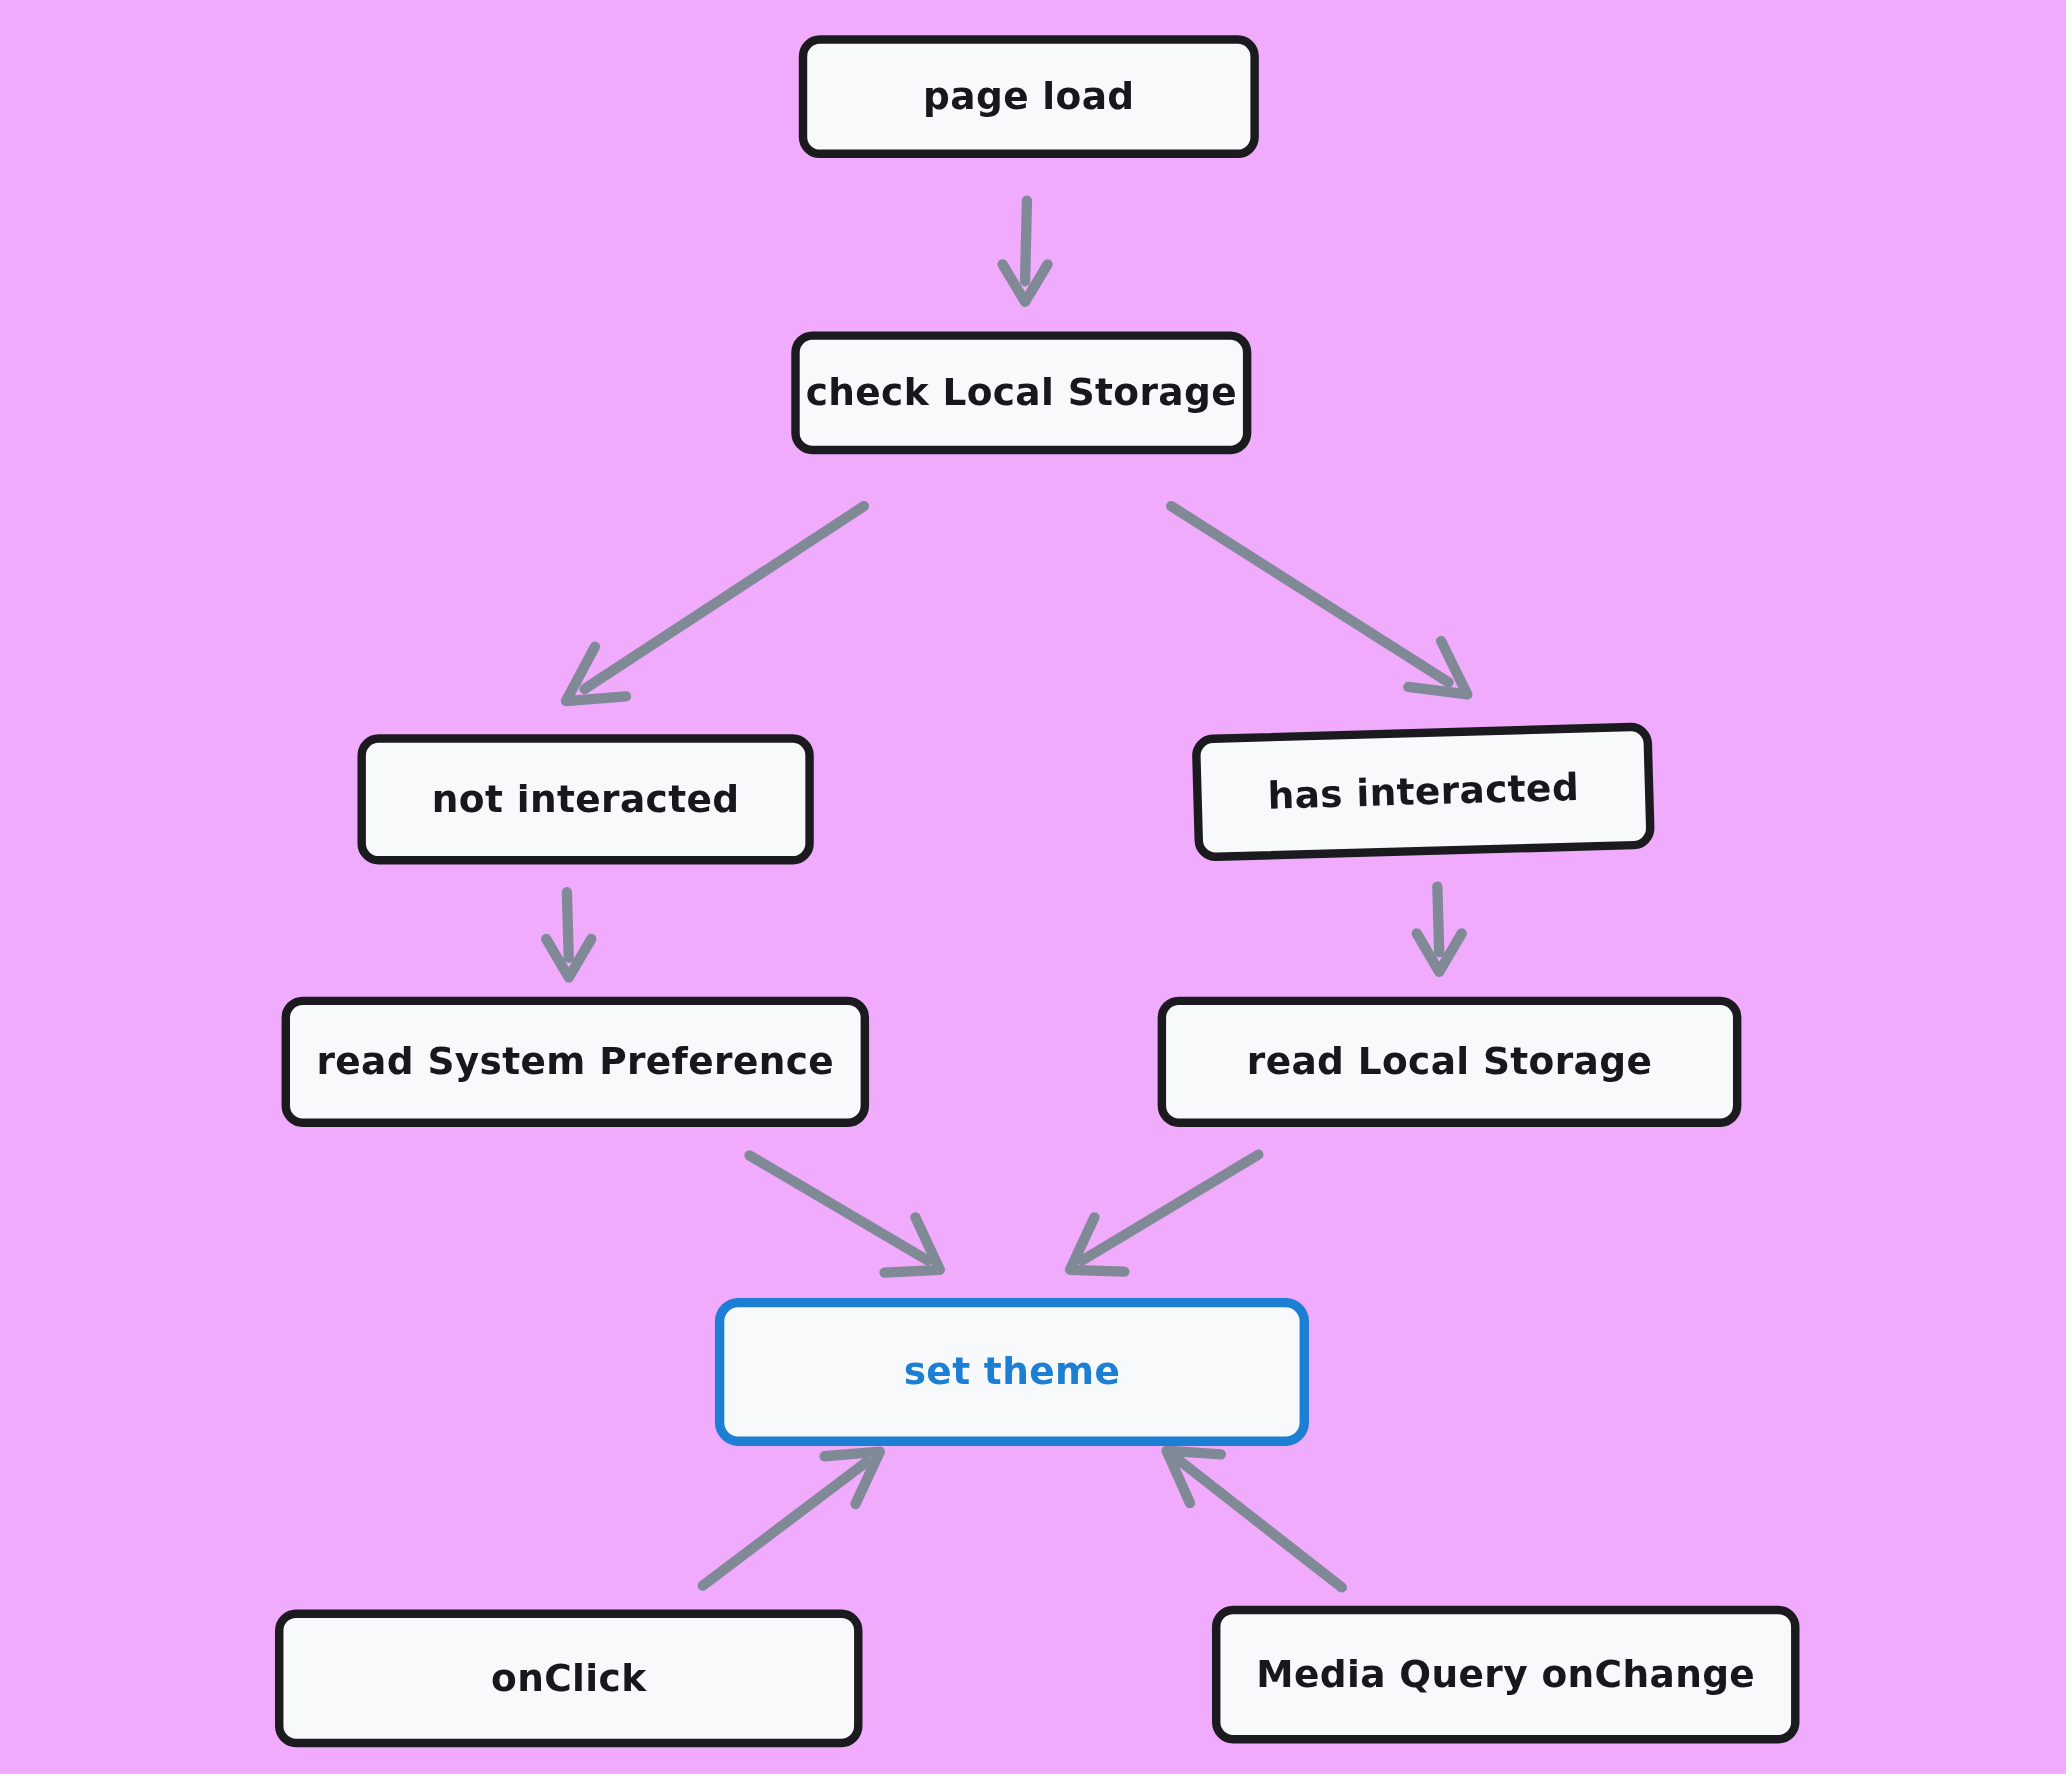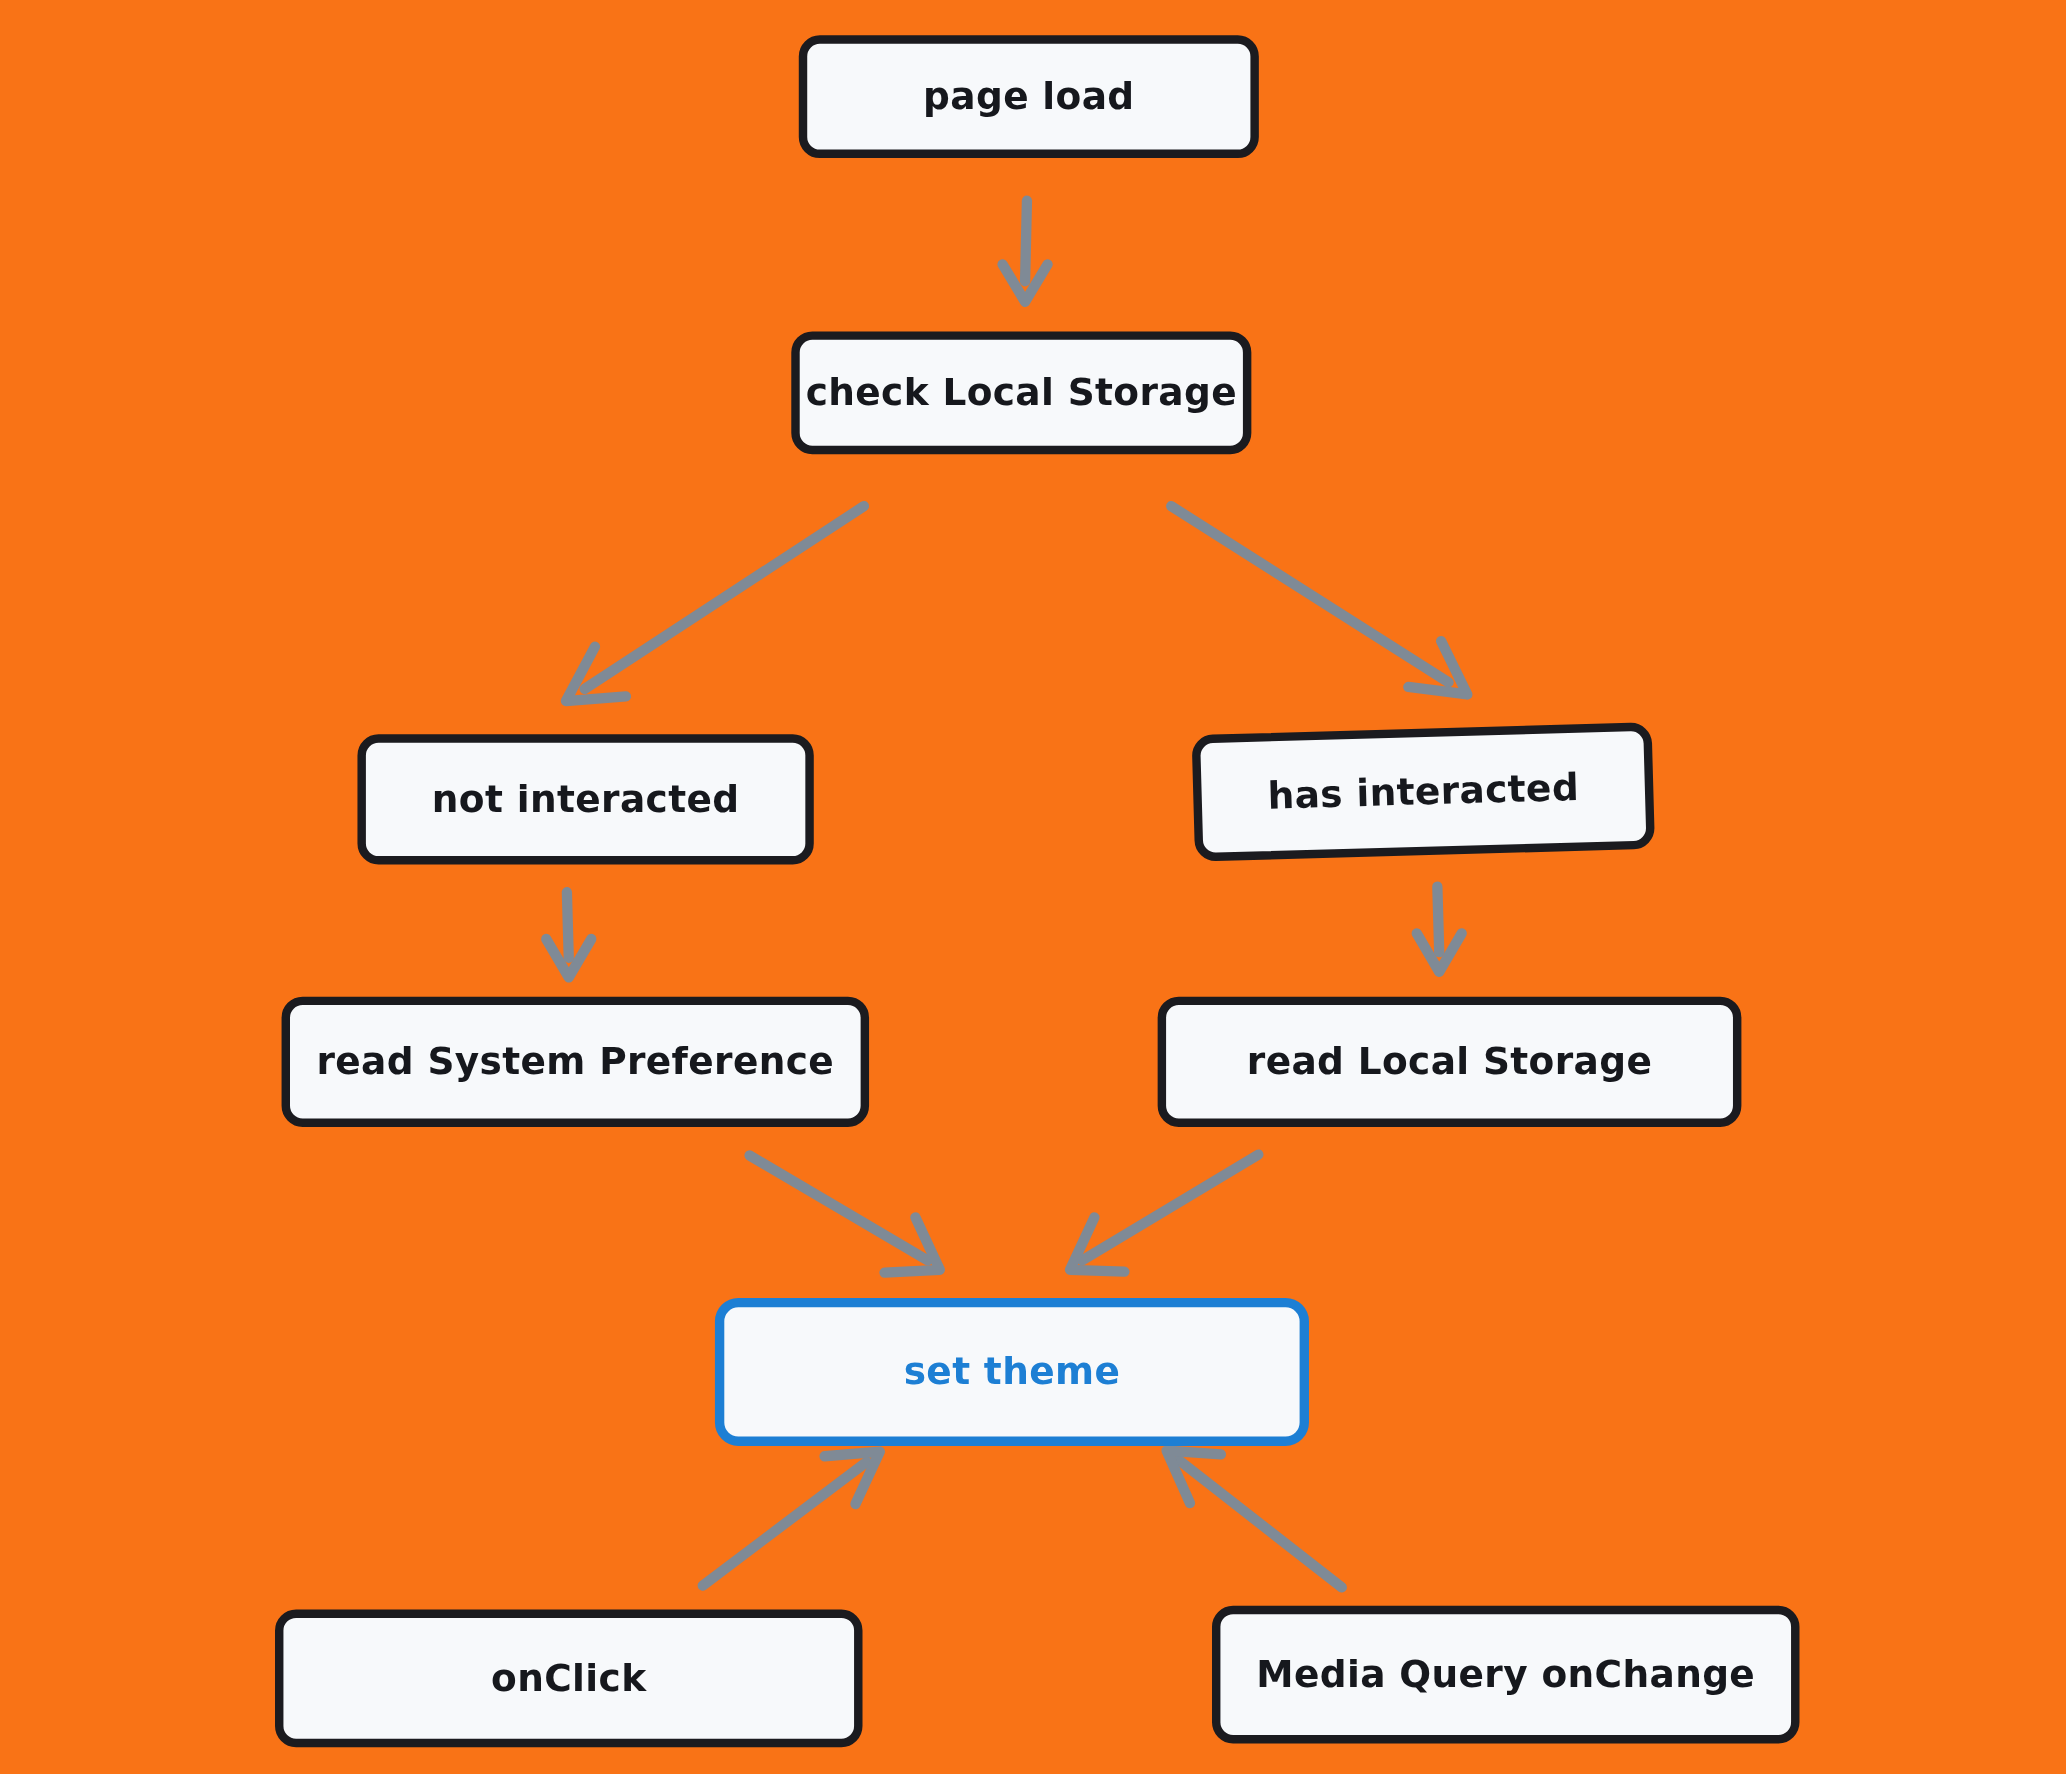--- a/index.html
+++ b/index.html
@@ -60,21 +60,21 @@
     stroke: #7f8a96;
     stroke-width: 11;
     stroke-linecap: round;
     stroke-linejoin: round;
     fill: none;
   }
 </style>
 </head>
 <body>
 
-<div id="diagram-root" style="background: #f97316;">
+<div id="diagram-root" style="background: #f0abfc;">
   <svg id="flow" viewBox="0 0 2206 1894" xmlns="http://www.w3.org/2000/svg">
 
     <g>
 
       <g>
         <path class="edge" d="M 1096 214 L 1094 300" style="stroke: rgb(127, 138, 150);"></path>
         <path class="edge-head" d="M 1070 282 L 1094 322 L 1118 282" style="stroke: rgb(127, 138, 150);"></path>
       </g>
 
       <g>

